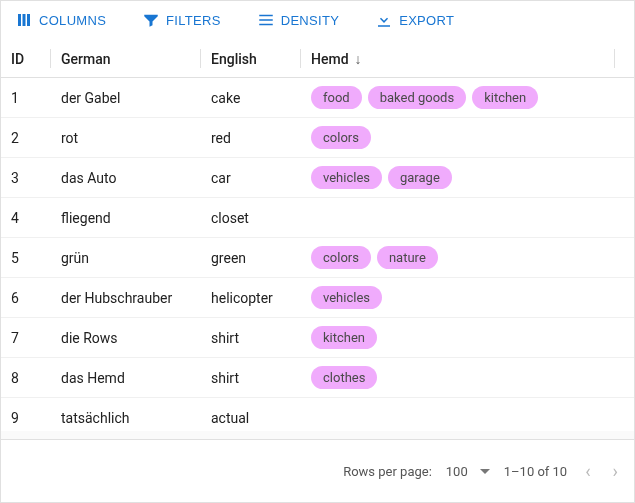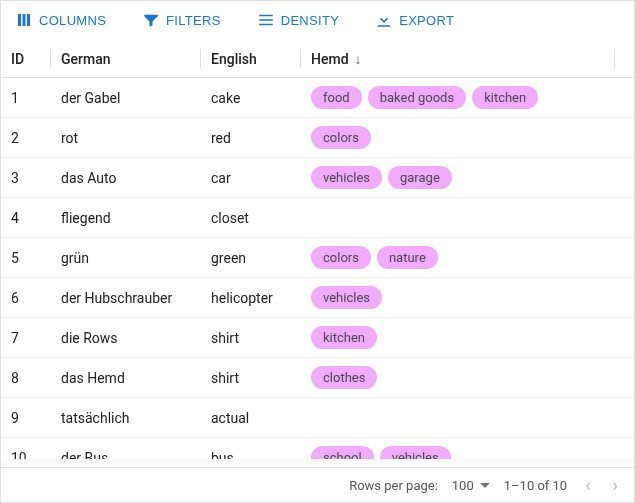--- a/index.html
+++ b/index.html
@@ -92,28 +92,28 @@
     border-radius: 14px;
     padding: 4px 12px;
     font-size: 13px;
   }
   .footer {
     border-top: 1px solid #e0e0e0;
     display: flex;
     justify-content: flex-end;
     align-items: center;
     gap: 14px;
-    padding: 4px 12px;
+    padding: 18px 12px;
     font-size: 13px;
     color: #555;
   }
   .page-size {
     display: flex;
     align-items: center;
-    gap: 6px;
+    gap: 12px;
     cursor: pointer;
   }
   .chev {
     color: #bbb;
     padding: 4px;
     cursor: pointer;
     font-size: 18px;
     line-height: 1;
   }
   .triangle-down {

